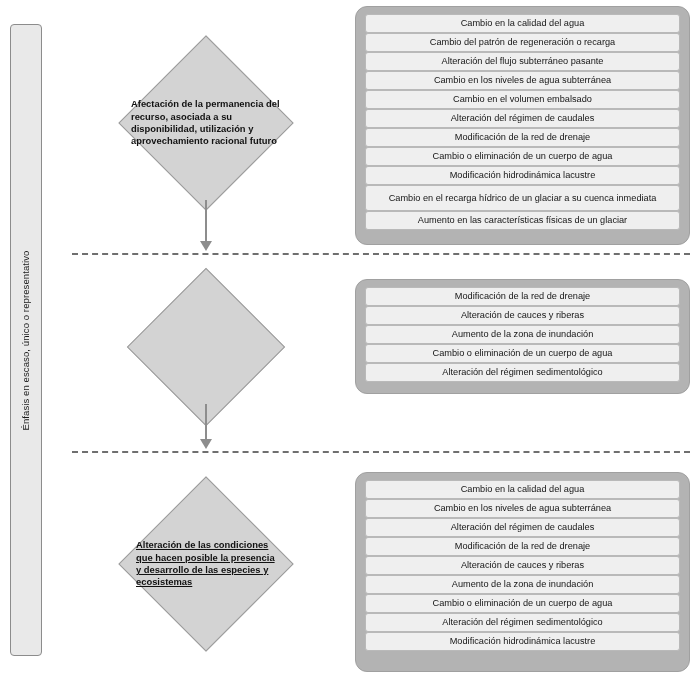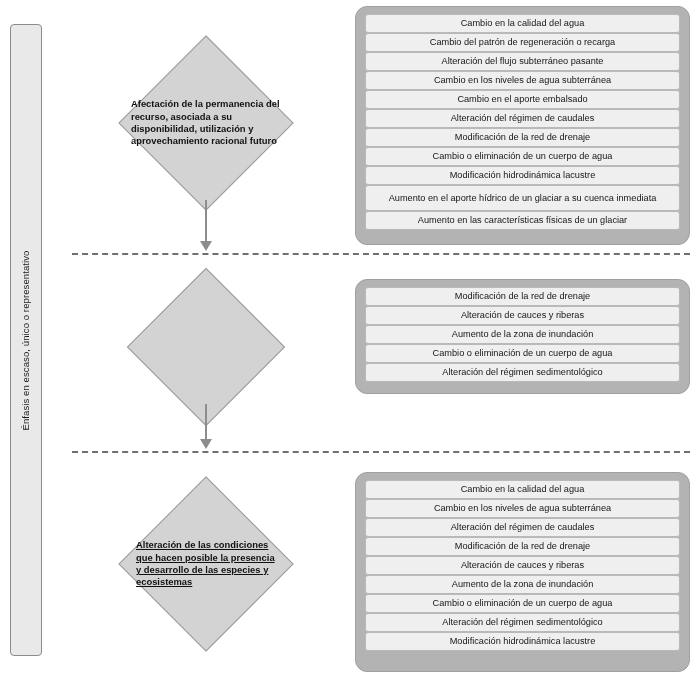--- a/index.html
+++ b/index.html
@@ -130,26 +130,26 @@
     <div class="diamond" style="width:124px; height:124px; margin-left:-62px; margin-top:-62px;"></div>
     <div class="diamond-label">Afectación de la permanencia del recurso, asociada a su disponibilidad, utilización y aprovechamiento racional futuro</div>
   </div>
   <div class="arrow" style="left:205px; top:200px; height:42px;"></div>
 
   <div class="panel" style="left:355px; top:6px; width:335px; height:239px;">
     <div class="panel-item">Cambio en la calidad del agua</div>
     <div class="panel-item">Cambio del patrón de regeneración o recarga</div>
     <div class="panel-item">Alteración del flujo subterráneo pasante</div>
     <div class="panel-item">Cambio en los niveles de agua subterránea</div>
-    <div class="panel-item">Cambio en el aporte embalsado</div>
+    <div class="panel-item">Cambio en el volumen embalsado</div>
     <div class="panel-item">Alteración del régimen de caudales</div>
     <div class="panel-item">Modificación de la red de drenaje</div>
     <div class="panel-item">Cambio o eliminación de un cuerpo de agua</div>
     <div class="panel-item">Modificación hidrodinámica lacustre</div>
-    <div class="panel-item two-line" style="min-height:26px;">Aumento en el aporte hídrico de un  glaciar a su cuenca inmediata</div>
+    <div class="panel-item two-line" style="min-height:26px;">Cambio en el recarga hídrico de un  glaciar a su cuenca inmediata</div>
     <div class="panel-item">Aumento en las características físicas de un glaciar</div>
   </div>
 
   <div class="diamond-wrap" style="left:116px; top:277px; width:180px; height:140px;">
     <div class="diamond" style="width:112px; height:112px; margin-left:-56px; margin-top:-56px;"></div>
   </div>
   <div class="arrow" style="left:205px; top:404px; height:36px;"></div>
 
   <div class="panel" style="left:355px; top:279px; width:335px; height:115px;">
     <div class="panel-item">Modificación de la red de drenaje</div>

